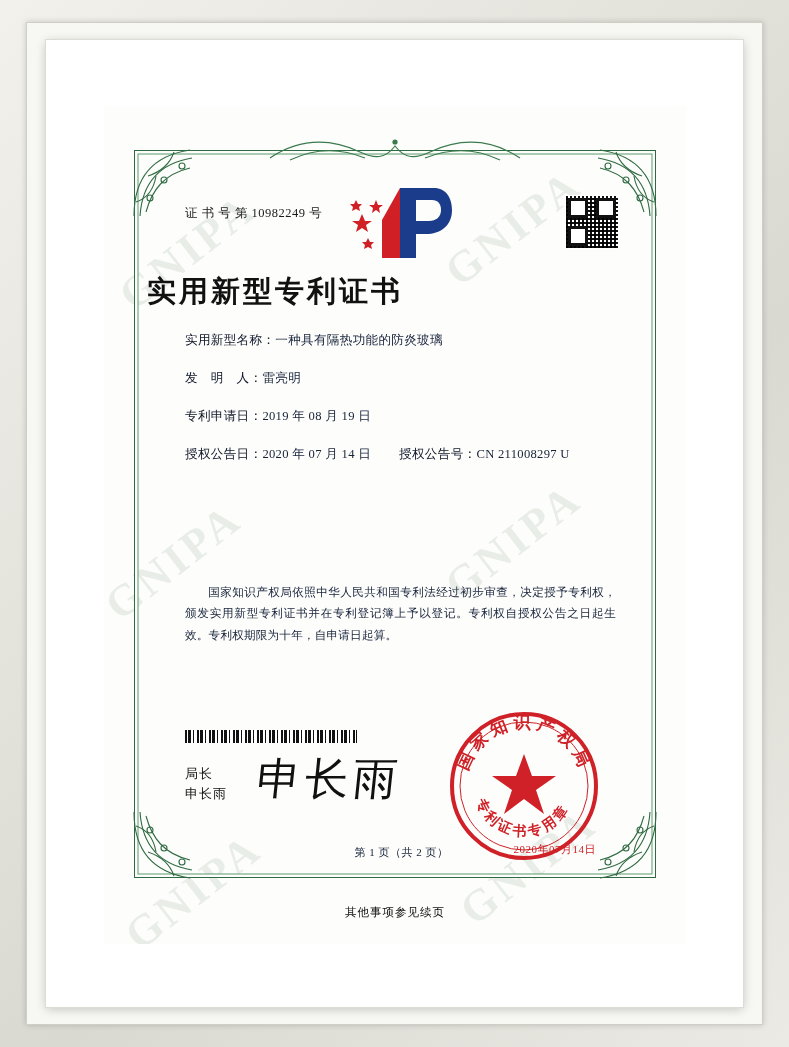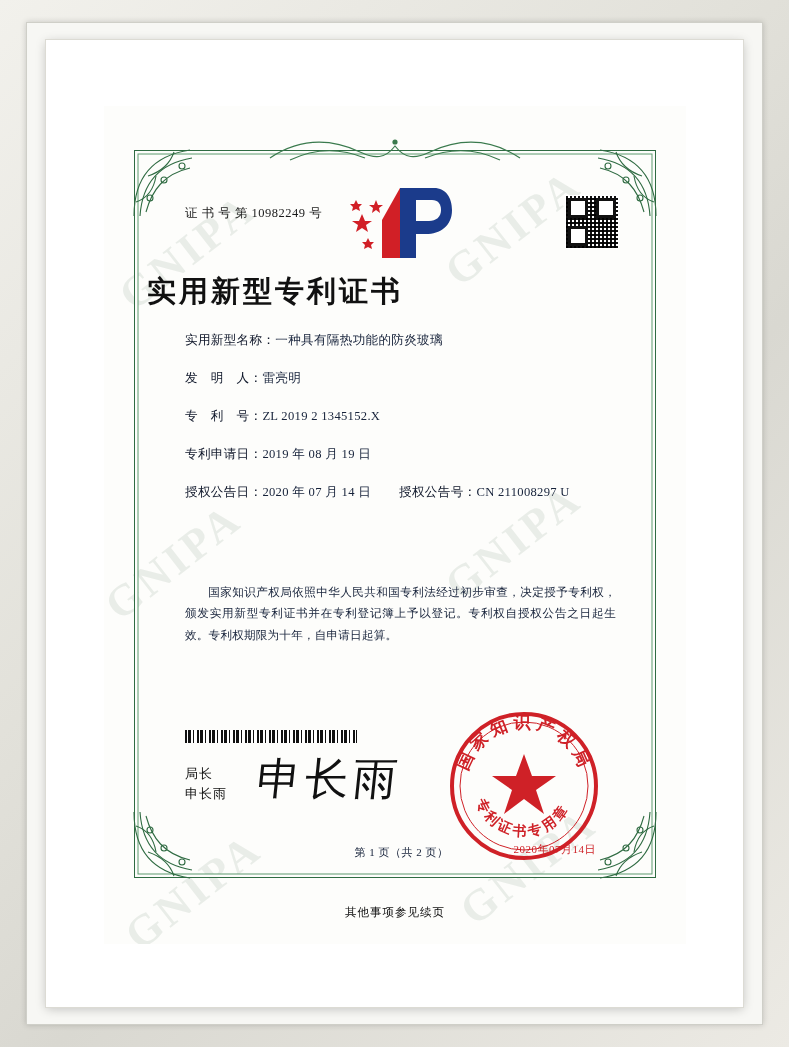--- a/index.html
+++ b/index.html
@@ -387,23 +387,20 @@
         </div>
 
       <div class="title">实用新型专利证书</div>
 
       <div class="fields">
         <div class="field">
           <span class="lbl">实用新型名称：</span><span class="val">一种具有隔热功能的防炎玻璃</span>
         </div>
         <div class="field">
           <span class="lbl">发　明　人：</span><span class="val">雷亮明</span>
-        </div>
-        <div class="field">
-          <span class="lbl">专　利　号：</span><span class="val">ZL 2019 2 1345152.X</span>
         </div>
         <div class="field">
           <span class="lbl">专利申请日：</span><span class="val">2019 年 08 月 19 日</span>
         </div>
         <div class="field two-col">
           <div>
             <span class="lbl">授权公告日：</span><span class="val">2020 年 07 月 14 日</span>
           </div>
           <div>
             <span class="lbl">授权公告号：</span><span class="val">CN 211008297 U</span>

